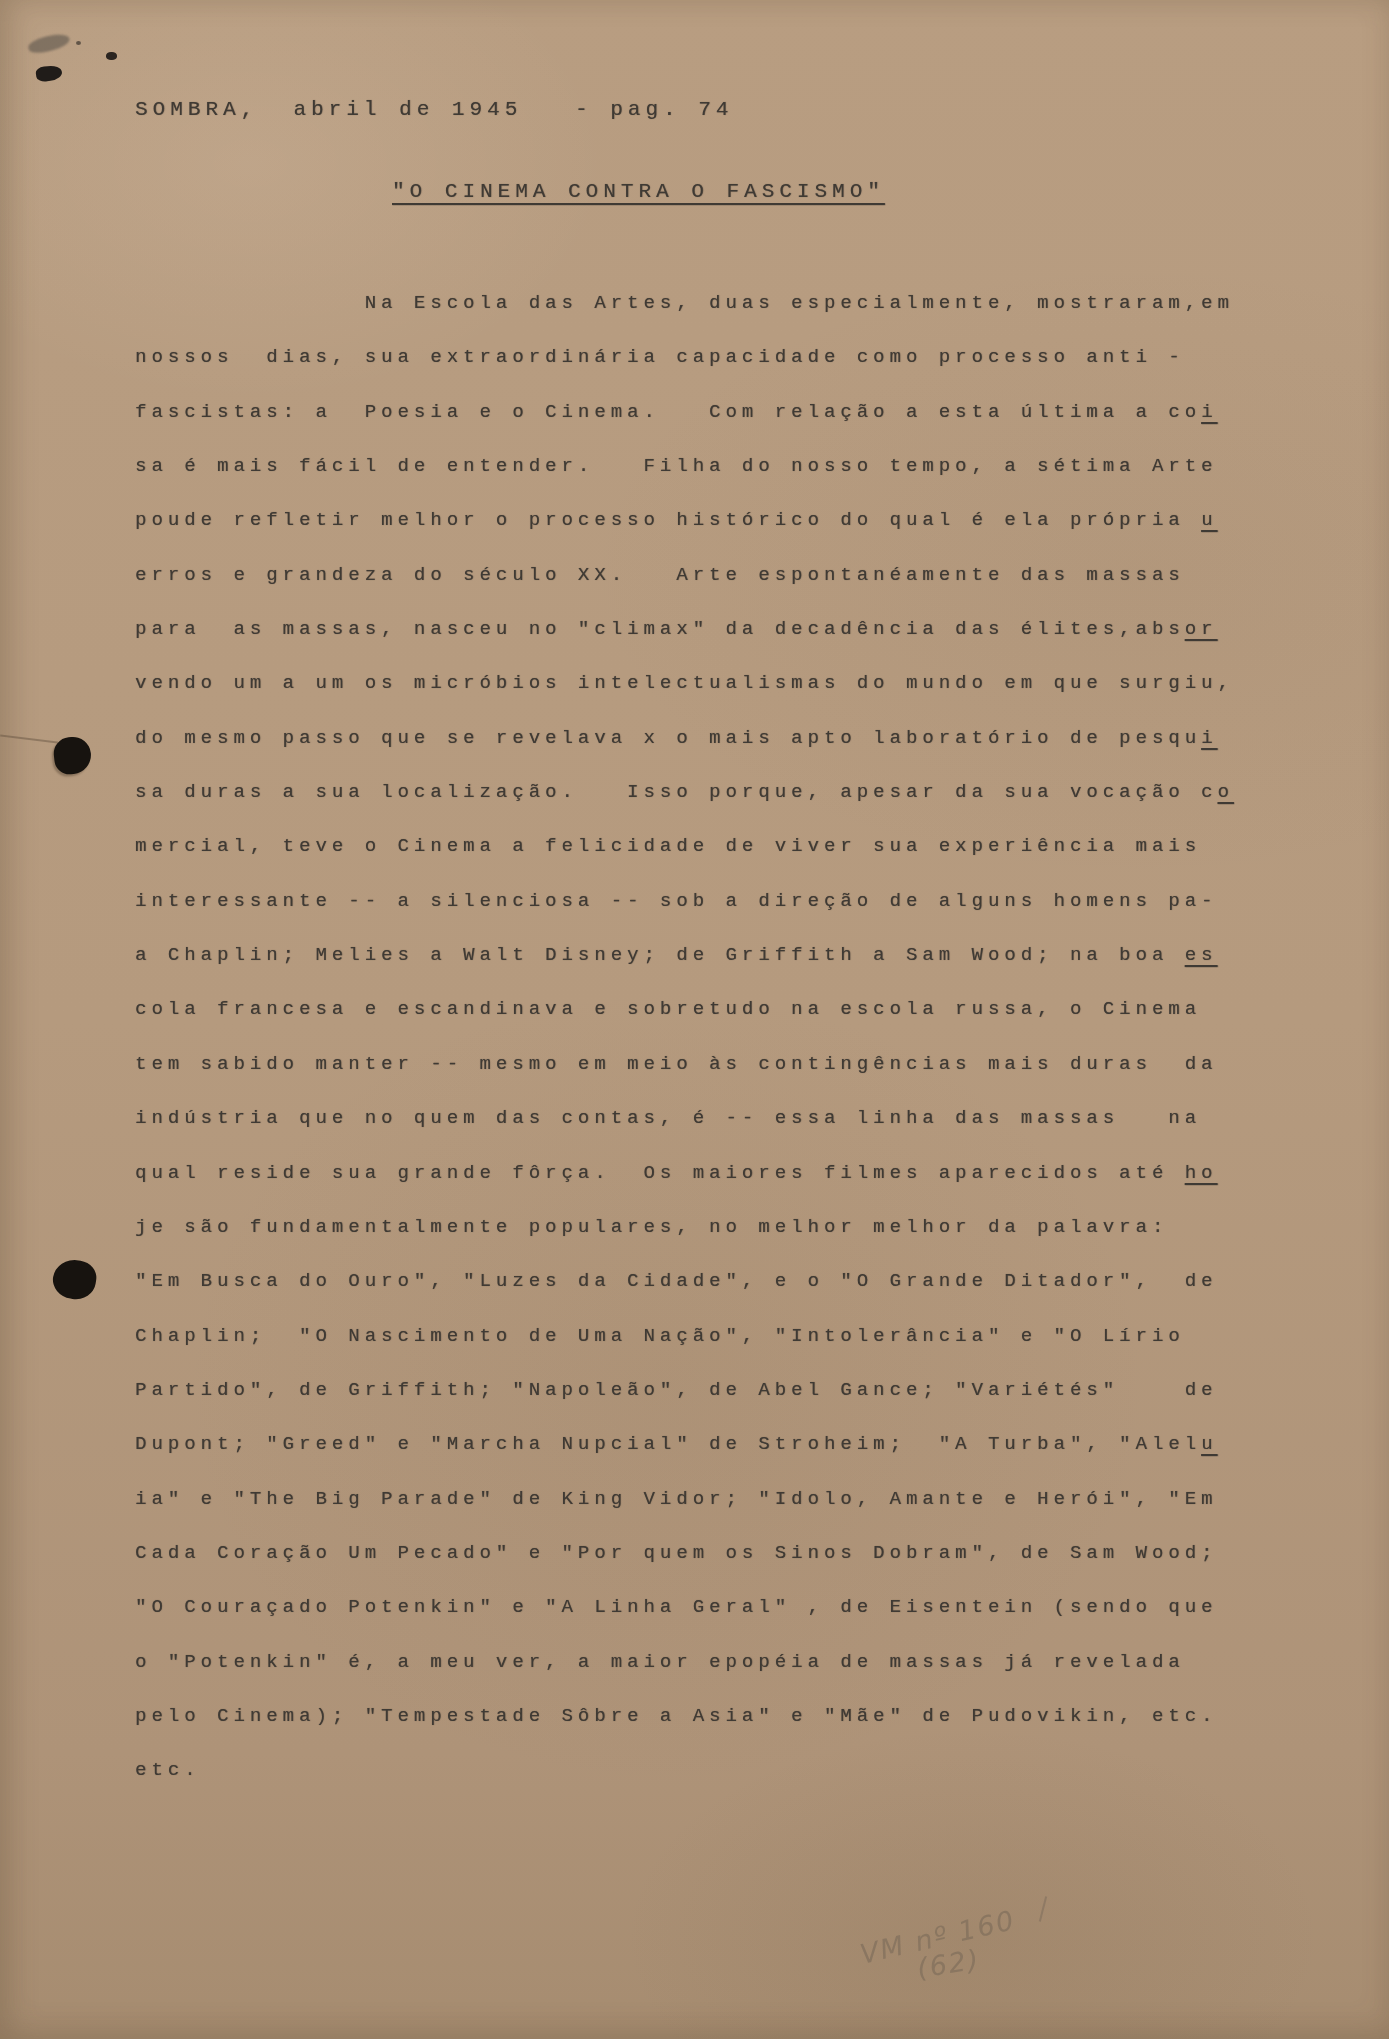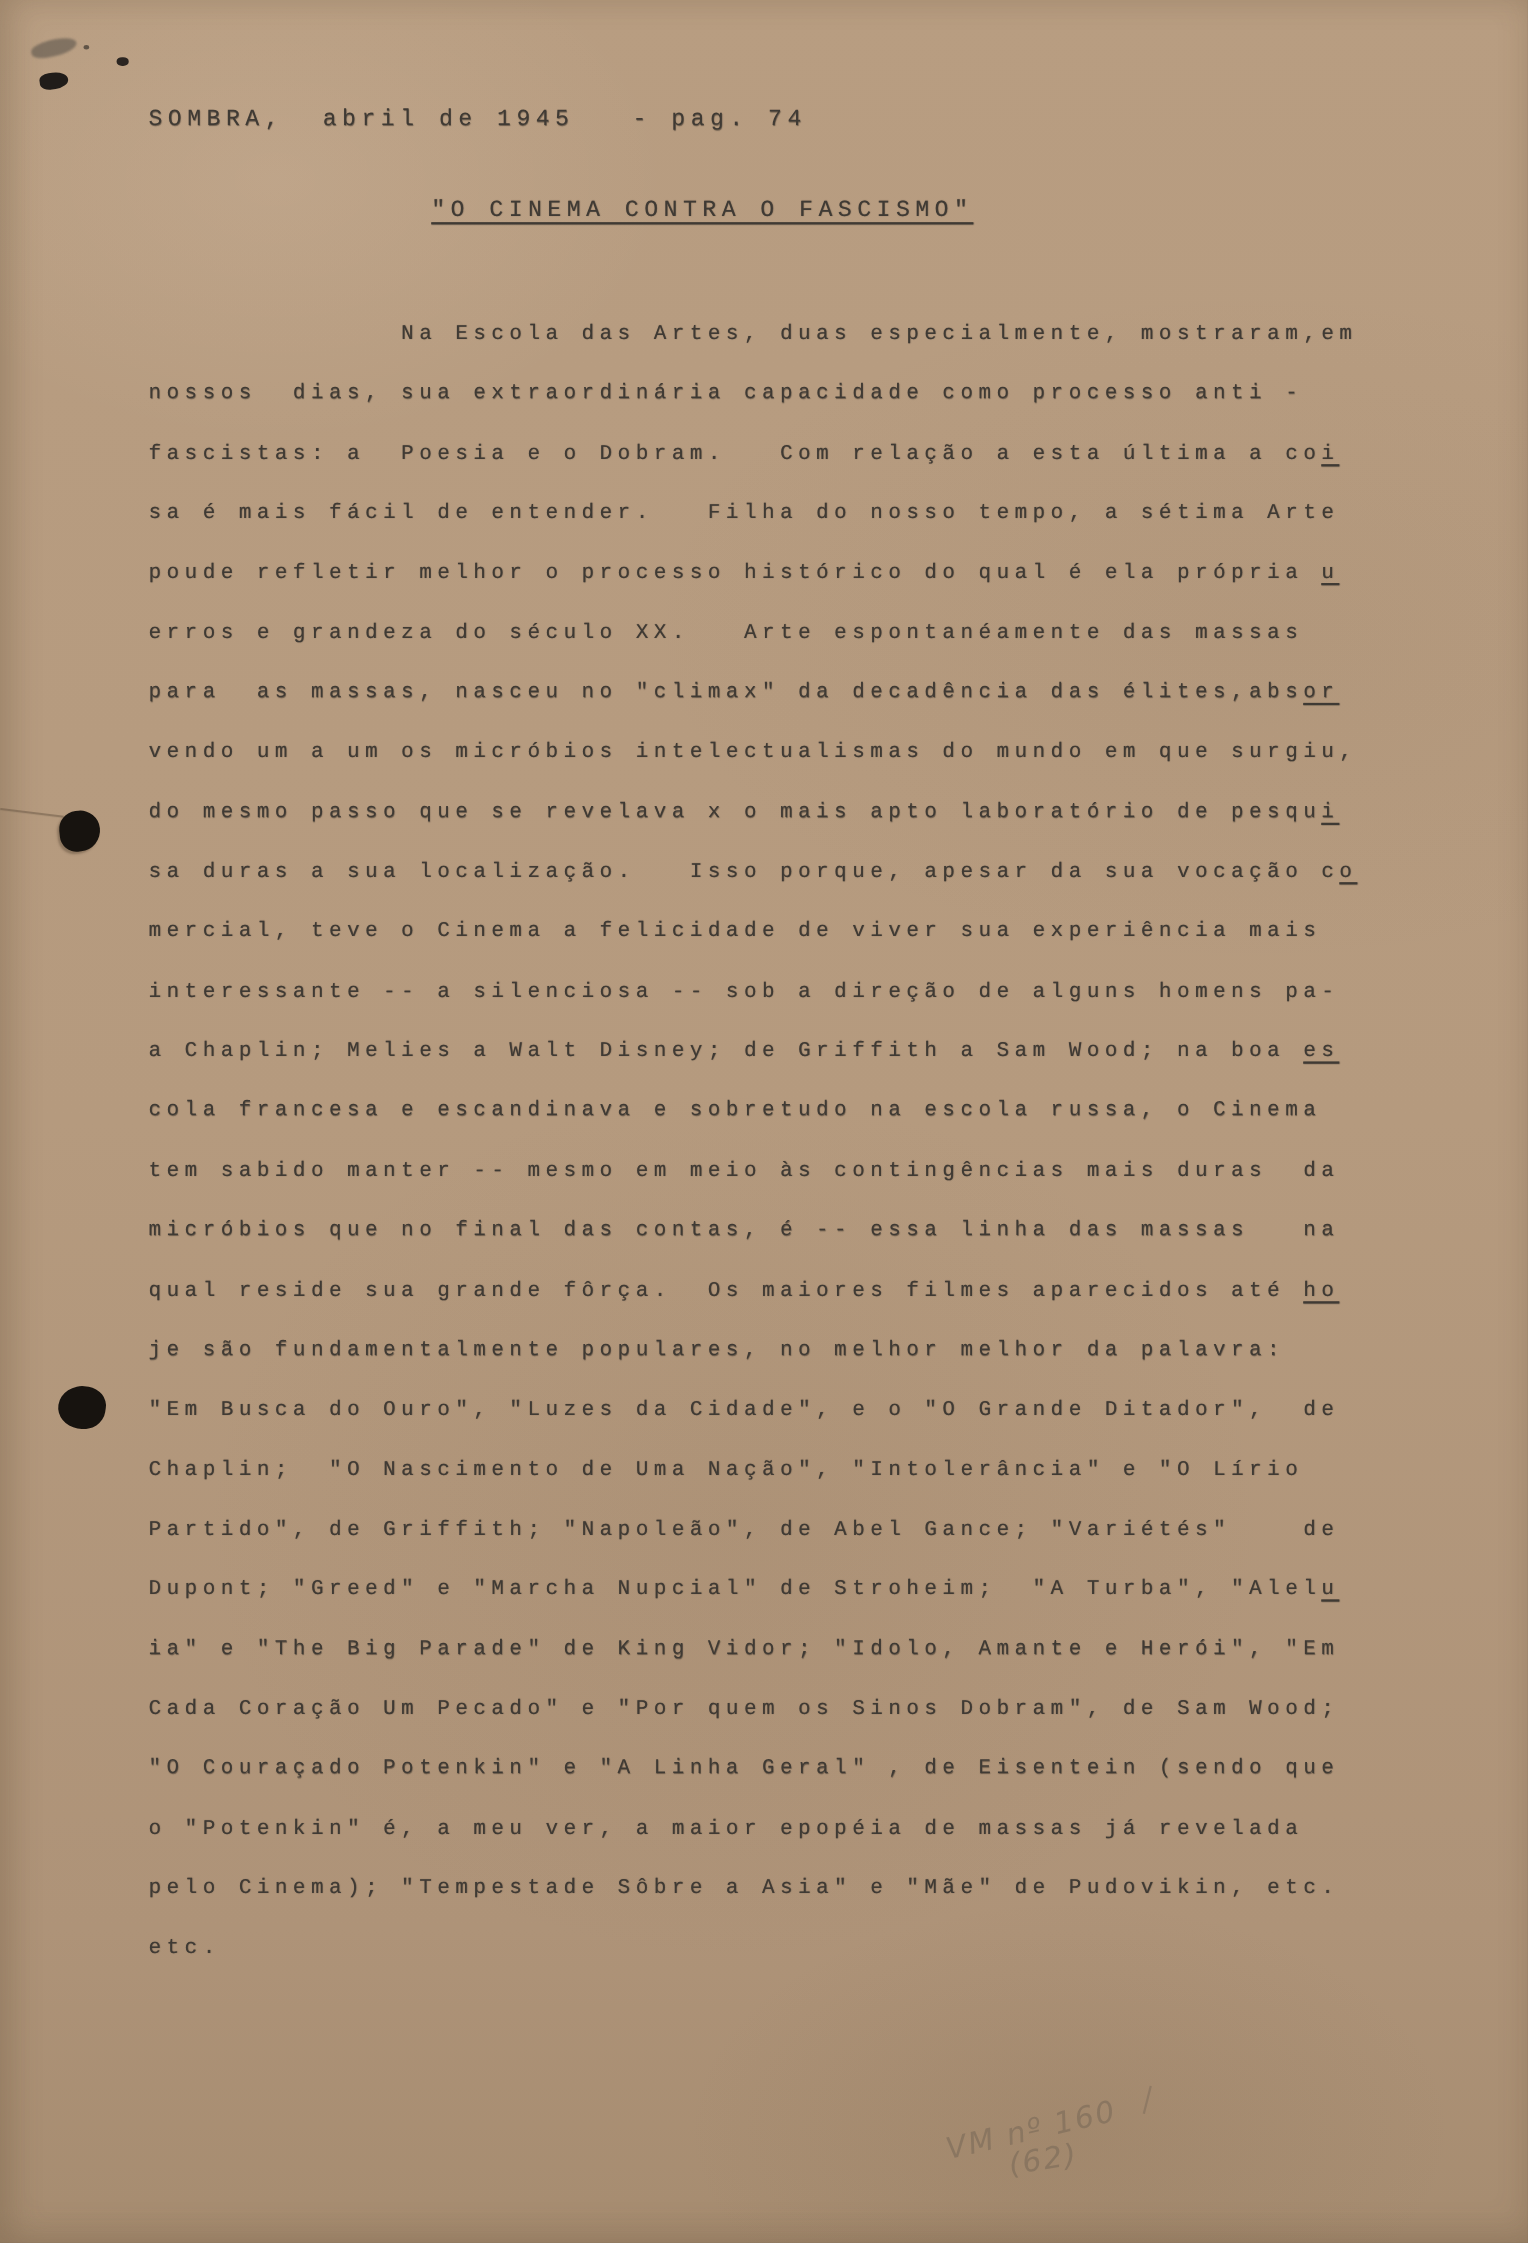--- a/index.html
+++ b/index.html
@@ -68,34 +68,34 @@
   <div class="hole hole-1"></div>
   <div class="hole hole-2"></div>
 
   <div class="header-line ink">SOMBRA,  abril de 1945   - pag. 74</div>
 
   <div class="title-line ink">"O CINEMA CONTRA O FASCISMO"</div>
 
   <div class="body-text ink">
       <div class="line"><span>              Na Escola das Artes, duas especialmente, mostraram,em</span></div>
       <div class="line"><span>nossos  dias, sua extraordinária capacidade como processo anti -</span></div>
-      <div class="line"><span>fascistas: a  Poesia e o Dobram.   Com relação a esta última a co</span><span class="cont">i</span></div>
+      <div class="line"><span>fascistas: a  Poesia e o Cinema.   Com relação a esta última a co</span><span class="cont">i</span></div>
       <div class="line"><span>sa é mais fácil de entender.   Filha do nosso tempo, a sétima Arte</span></div>
       <div class="line"><span>poude refletir melhor o processo histórico do qual é ela própria </span><span class="cont">u</span></div>
       <div class="line"><span>erros e grandeza do século XX.   Arte espontanéamente das massas</span></div>
       <div class="line"><span>para  as massas, nasceu no "climax" da decadência das élites,abs</span><span class="cont">or</span></div>
       <div class="line"><span>vendo um a um os micróbios intelectualismas do mundo em que surgiu,</span></div>
       <div class="line"><span>do mesmo passo que se revelava x o mais apto laboratório de pesqu</span><span class="cont">i</span></div>
       <div class="line"><span>sa duras a sua localização.   Isso porque, apesar da sua vocação c</span><span class="cont">o</span></div>
       <div class="line"><span>mercial, teve o Cinema a felicidade de viver sua experiência mais</span></div>
       <div class="line"><span>interessante -- a silenciosa -- sob a direção de alguns homens pa-</span></div>
       <div class="line"><span>a Chaplin; Melies a Walt Disney; de Griffith a Sam Wood; na boa </span><span class="cont">es</span></div>
       <div class="line"><span>cola francesa e escandinava e sobretudo na escola russa, o Cinema</span></div>
       <div class="line"><span>tem sabido manter -- mesmo em meio às contingências mais duras  da</span></div>
-      <div class="line"><span>micróbios que no final das contas, é -- essa linha das massas   na</span></div>
+      <div class="line"><span>indústria que no quem das contas, é -- essa linha das massas   na</span></div>
       <div class="line"><span>qual reside sua grande fôrça.  Os maiores filmes aparecidos até </span><span class="cont">ho</span></div>
       <div class="line"><span>je são fundamentalmente populares, no melhor melhor da palavra:</span></div>
       <div class="line"><span>"Em Busca do Ouro", "Luzes da Cidade", e o "O Grande Ditador",  de</span></div>
       <div class="line"><span>Chaplin;  "O Nascimento de Uma Nação", "Intolerância" e "O Lírio</span></div>
       <div class="line"><span>Partido", de Griffith; "Napoleão", de Abel Gance; "Variétés"    de</span></div>
       <div class="line"><span>Dupont; "Greed" e "Marcha Nupcial" de Stroheim;  "A Turba", "Alel</span><span class="cont">u</span></div>
       <div class="line"><span>ia" e "The Big Parade" de King Vidor; "Idolo, Amante e Herói", "Em</span></div>
       <div class="line"><span>Cada Coração Um Pecado" e "Por quem os Sinos Dobram", de Sam Wood;</span></div>
       <div class="line"><span>"O Couraçado Potenkin" e "A Linha Geral" , de Eisentein (sendo que</span></div>
       <div class="line"><span>o "Potenkin" é, a meu ver, a maior epopéia de massas já revelada</span></div>

